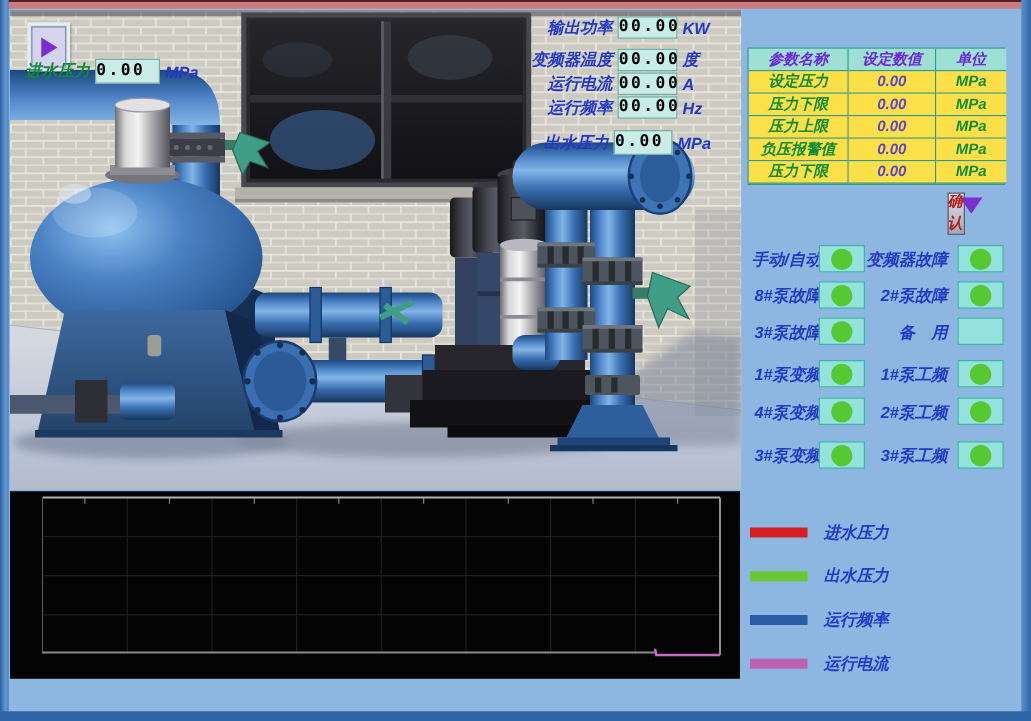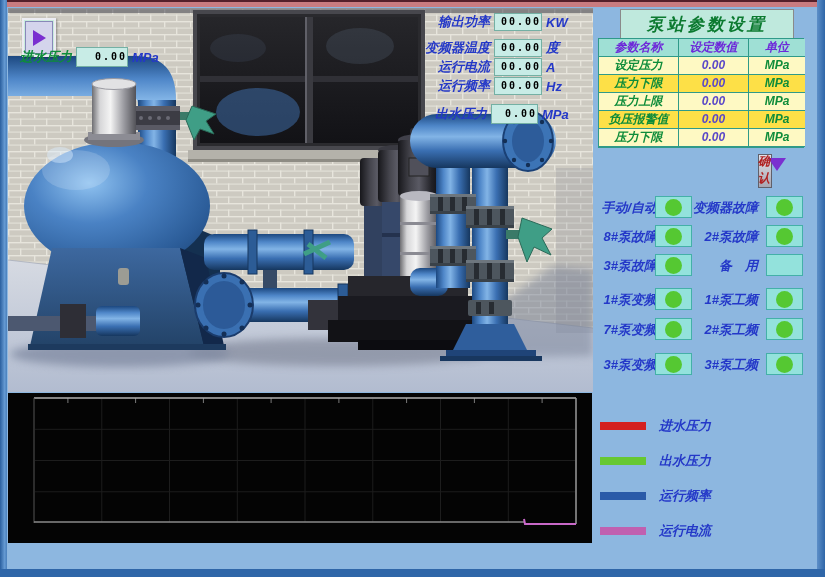--- a/index.html
+++ b/index.html
@@ -13,22 +13,22 @@
   .border-right{position:absolute;right:0;top:0;width:8px;height:100%;z-index:9;
            background:linear-gradient(90deg,#5d8fc8,#2f66a8);}
   .border-bottom{position:absolute;left:0;bottom:0;width:100%;height:8px;background:#2f66a8;z-index:9;}
 
   .scene{position:absolute;left:8px;top:8px;width:585px;height:384px;background:#c9c6bd;overflow:hidden;}
   .chart{position:absolute;left:8px;top:393px;width:584px;height:150px;background:#040404;}
 
   
   .lb{color:#2438c8;font-weight:bold;font-style:italic;font-size:13px;white-space:nowrap;}
   .glb{color:#0e8c3a;font-weight:bold;font-style:italic;font-size:13px;white-space:nowrap;}
-  .vbox{background:#c8ece6;border:1px solid #74b0a4;color:#000;text-align:right;
-        font-family:"DejaVu Sans Mono",monospace;font-weight:bold;font-size:10px;letter-spacing:2px;
+  .vbox{background:#c8ece6;border:1px solid #74b0a4;color:#000;text-align:left;
+        font-family:"DejaVu Sans Mono",monospace;font-weight:bold;font-size:13px;letter-spacing:2px;
         box-sizing:border-box;}
 
   .btn-report{position:absolute;left:14px;top:10px;height:35px;display:flex;z-index:3;
         border:2px solid #ececf2;background:#c8ecdc;box-shadow:1px 1px 2px rgba(0,0,0,.35);}
   .btn-report-label{padding:2px 8px 0 8px;font-size:19px;font-weight:bold;font-style:italic;
         color:#0c7a30;letter-spacing:2px;}
   .btn-report-play{width:26px;margin:1px;background:#d4d4ec;border:1px solid #8888b8;
         display:flex;align-items:center;justify-content:center;}
   .tri-right{width:0;height:0;border-left:13px solid #7a2fd0;border-top:8px solid transparent;
         border-bottom:8px solid transparent;}
@@ -47,21 +47,21 @@
   
   .panel-title{position:absolute;left:620px;top:9px;width:172px;height:28px;background:#bfe9dd;
         border:1px solid #8a8a8a;display:flex;align-items:center;justify-content:center;
         color:#0c7a30;font-size:17px;font-weight:bold;font-style:italic;letter-spacing:3px;z-index:3;}
   .ptable{position:absolute;left:598px;top:38px;width:206px;z-index:3;
         display:grid;grid-template-columns:80px 70px 56px;border:1px solid #2f9a89;box-sizing:border-box;}
   .ptable .c{height:17px;line-height:17px;text-align:center;font-size:12px;font-weight:bold;font-style:italic;
         border-right:1px solid #2f9a89;border-bottom:1px solid #2f9a89;white-space:nowrap;overflow:hidden;}
   .ptable .c:nth-child(3n){border-right:none;}
   .r-h{background:#9fe0d5;color:#6d28d9;}
-  .r-a{background:#fef9c3;}
+  .r-a{background:#fde047;}
   .r-b{background:#fde047;}
   .cn{color:#0e8c3a;} .cv{color:#5a48c8;} .cu{color:#0e8c3a;}
 
   .btn-confirm{position:absolute;left:758px;top:154px;width:14px;height:34px;z-index:3;
         background:linear-gradient(180deg,#e2e2ea,#a6a6b2);border:1px solid #60606a;box-sizing:border-box;}
   .tri-down{position:absolute;left:9px;top:3px;width:0;height:0;border-top:13px solid #7a2fd0;
         border-left:9px solid transparent;border-right:9px solid transparent;}
   .confirm-label{position:absolute;right:1px;bottom:0;color:#b02020;font-size:12px;font-weight:bold;font-style:italic;}
 
   .st-label{position:absolute;z-index:3;text-align:right;}
@@ -396,21 +396,20 @@
   </div>
   <div class="leg" style="top:487px">
     <span class="leg-bar" style="background: rgb(42, 90, 168);"></span>
     <span class="lb">运行频率</span>
   </div>
   <div class="leg" style="top:522px">
     <span class="leg-bar" style="background: rgb(192, 96, 176);"></span>
     <span class="lb">运行电流</span>
   </div>
 
-  <div class="panel-title">泵站参数设置</div>
 
   <div class="ptable">
     <div class="c r-h">参数名称</div>
     <div class="c r-h">设定数值</div>
     <div class="c r-h">单位</div>
 
     <div class="c r-a cn">设定压力</div>
     <div class="c r-a cv">0.00</div>
     <div class="c r-a cu">MPa</div>
 
@@ -463,21 +462,21 @@
 
   <div class="st-label lb sl-left" style="top:291px">1#泵变频</div>
   <div class="st-box bx-l" style="top:288px">
       <div class="dot" style="background: rgb(85, 200, 50);"></div>
     </div>
   <div class="st-label lb sl-right" style="top:291px">1#泵工频</div>
   <div class="st-box bx-r" style="top:288px">
       <div class="dot" style="background: rgb(85, 200, 50);"></div>
     </div>
 
-  <div class="st-label lb sl-left" style="top:321px">7#泵变频</div>
+  <div class="st-label lb sl-left" style="top:321px">4#泵变频</div>
   <div class="st-box bx-l" style="top:318px">
       <div class="dot" style="background: rgb(85, 200, 50);"></div>
     </div>
   <div class="st-label lb sl-right" style="top:321px">2#泵工频</div>
   <div class="st-box bx-r" style="top:318px">
       <div class="dot" style="background: rgb(85, 200, 50);"></div>
     </div>
 
   <div class="st-label lb sl-left" style="top:356px">3#泵变频</div>
   <div class="st-box bx-l" style="top:353px">

